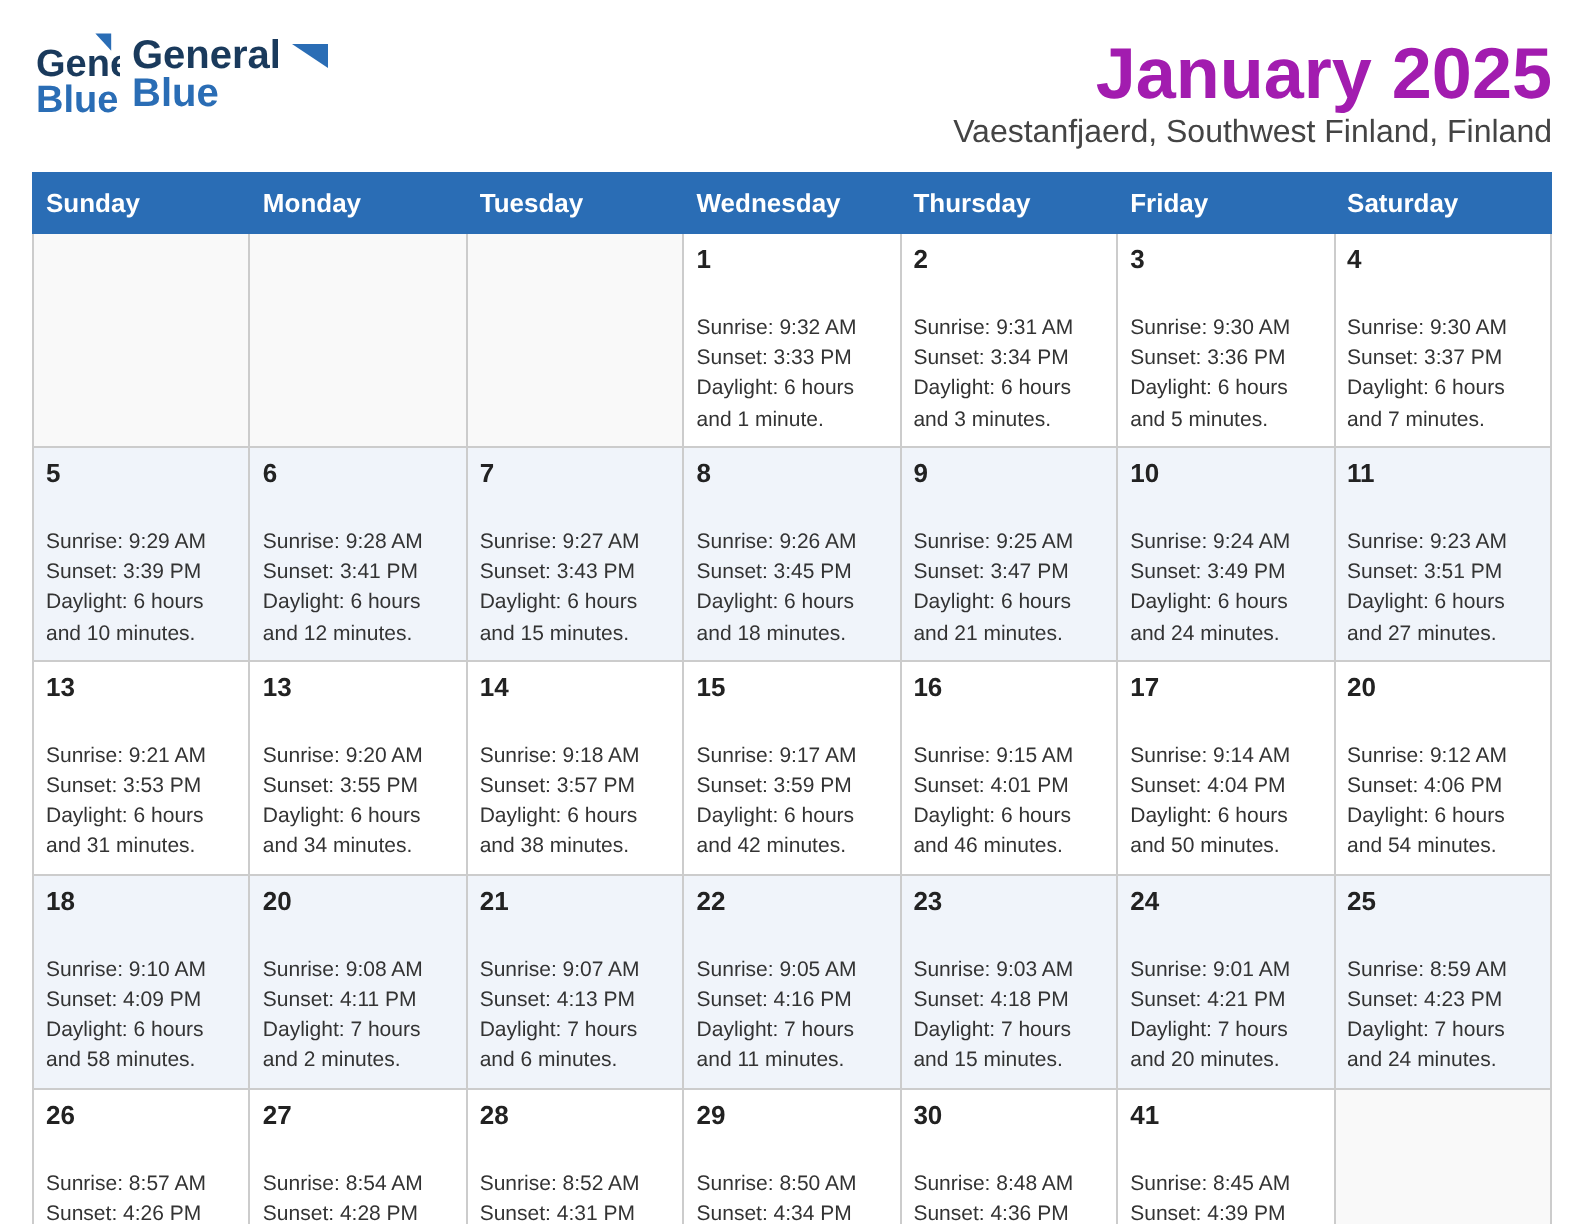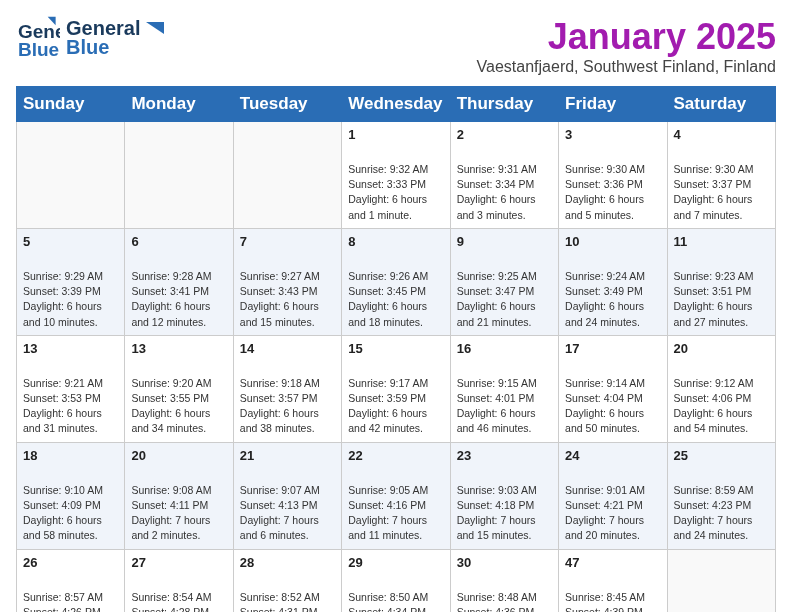--- a/index.html
+++ b/index.html
@@ -29,21 +29,21 @@
       color: #444;
     }
     table {
       width: 100%;
       border-collapse: collapse;
       table-layout: fixed;
     }
     thead tr th {
       background: #2a6db5;
       color: #fff;
-      font-size: 17px;
+      font-size: 13px;
       font-weight: bold;
       padding: 7px 6px;
       text-align: left;
       border: 1px solid #2a6db5;
     }
     tbody tr td {
       border: 1px solid #ccc;
       vertical-align: top;
       padding: 5px 6px;
       font-size: 11px;
@@ -306,21 +306,21 @@
 Sunset: 4:34 PM
 Daylight: 7 hours and 43 minutes.</div>
         </td>
         <td>
           <div class="day-num">30</div>
           <div class="day-info">Sunrise: 8:48 AM
 Sunset: 4:36 PM
 Daylight: 7 hours and 48 minutes.</div>
         </td>
         <td>
-          <div class="day-num">47</div>
+          <div class="day-num">41</div>
           <div class="day-info">Sunrise: 8:45 AM
 Sunset: 4:39 PM
 Daylight: 7 hours and 53 minutes.</div>
         </td>
         <td class="empty"></td>
       </tr>
     </tbody>
 </table>
 
 </body></html>

